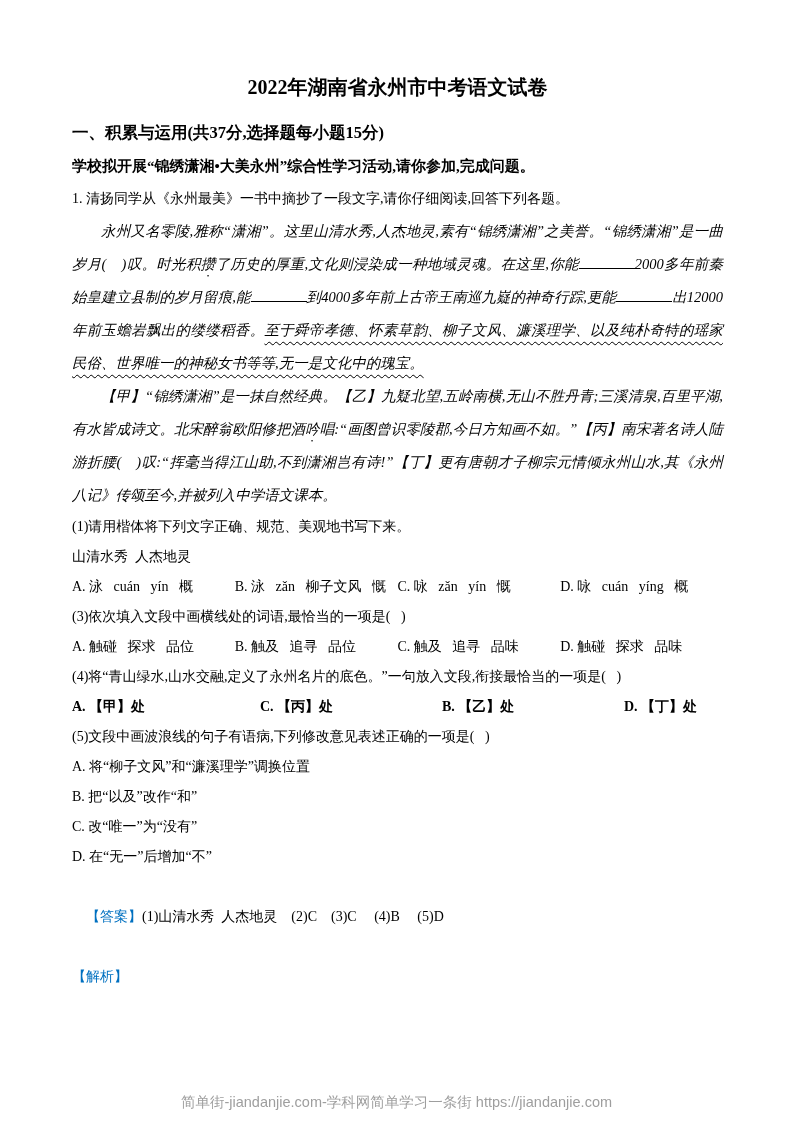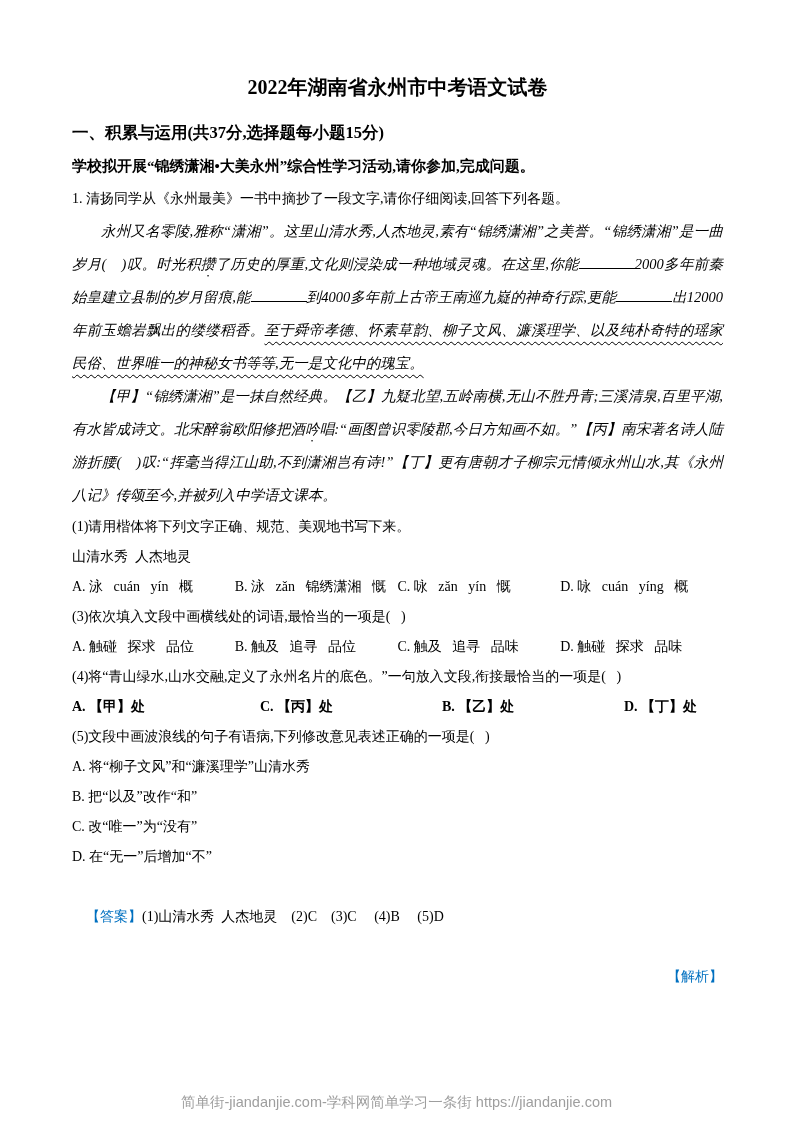--- a/index.html
+++ b/index.html
@@ -76,21 +76,21 @@
     text-decoration-style: wavy;
     text-decoration-thickness: 1px;
     text-underline-offset: 6px;
   }
   .seg-blank {
     display: inline-block;
     width: 56px;
     height: 1em;
     border-bottom: 1px solid #000;
   }
-  .blue { color: var(--answer_blue, #0070c0); text-align: right; }
+  .blue { color: var(--answer_blue, #0070c0); }
   .footer {
     position: absolute;
     left: 0;
     right: 0;
     bottom: 26px;
     text-align: center;
     color: var(--footer_gray, #9e9e9e);
     font-size: 14.5px;
     font-family: "Liberation Sans", "DejaVu Sans", sans-serif;
   }
@@ -112,21 +112,21 @@
 
   <p class="passage"><span class="seg-normal">【甲】“锦绣潇湘”是一抹自然经典。【乙】九疑北望,五岭南横,无山不胜丹青;三溪清泉,百里平湖,有水皆成诗文。北宋醉翁欧阳修把酒</span><span class="seg-dot">吟</span><span class="seg-normal">唱:“画图曾识零陵郡,今日方知画不如。”【丙】南宋著名诗人陆游折腰(　)叹:“挥毫当得江山助,不到潇湘岂有诗!”【丁】更有唐朝才子柳宗元情倾永州山水,其《永州八记》传颂至今,并被列入中学语文课本。</span></p>
 
   <div class="line">(1)请用楷体将下列文字正确、规范、美观地书写下来。</div>
 
   <div class="line">山清水秀  人杰地灵</div>
 
 
   <div class="options-2col">
     <span>A. 泳   cuán   yín   概</span>
-    <span>B. 泳   zǎn   锦绣潇湘   慨</span>
+    <span>B. 泳   zǎn   柳子文风   慨</span>
     <span>C. 咏   zǎn   yín   慨</span>
     <span>D. 咏   cuán   yíng   概</span>
   </div>
 
   <div class="line">(3)依次填入文段中画横线处的词语,最恰当的一项是(   )</div>
 
   <div class="options-2col">
     <span>A. 触碰   探求   品位</span>
     <span>B. 触及   追寻   品位</span>
     <span>C. 触及   追寻   品味</span>
@@ -137,21 +137,21 @@
 
   <div class="options-4col">
     <span>A. 【甲】处</span>
     <span>C. 【丙】处</span>
     <span>B. 【乙】处</span>
     <span>D. 【丁】处</span>
   </div>
 
   <div class="line">(5)文段中画波浪线的句子有语病,下列修改意见表述正确的一项是(   )</div>
 
-  <div class="line">A. 将“柳子文风”和“濂溪理学”山清水秀</div>
+  <div class="line">A. 将“柳子文风”和“濂溪理学”调换位置</div>
   <div class="line">B. 把“以及”改作“和”</div>
   <div class="line">C. 改“唯一”为“没有”</div>
   <div class="line">D. 在“无一”后增加“不”</div>
 
   <div class="line">
     <span class="blue">【答案】</span><span>(1)山清水秀  人杰地灵    (2)C    (3)C     (4)B     (5)D</span>
   </div>
 
   <div class="line blue">【解析】</div>
 

